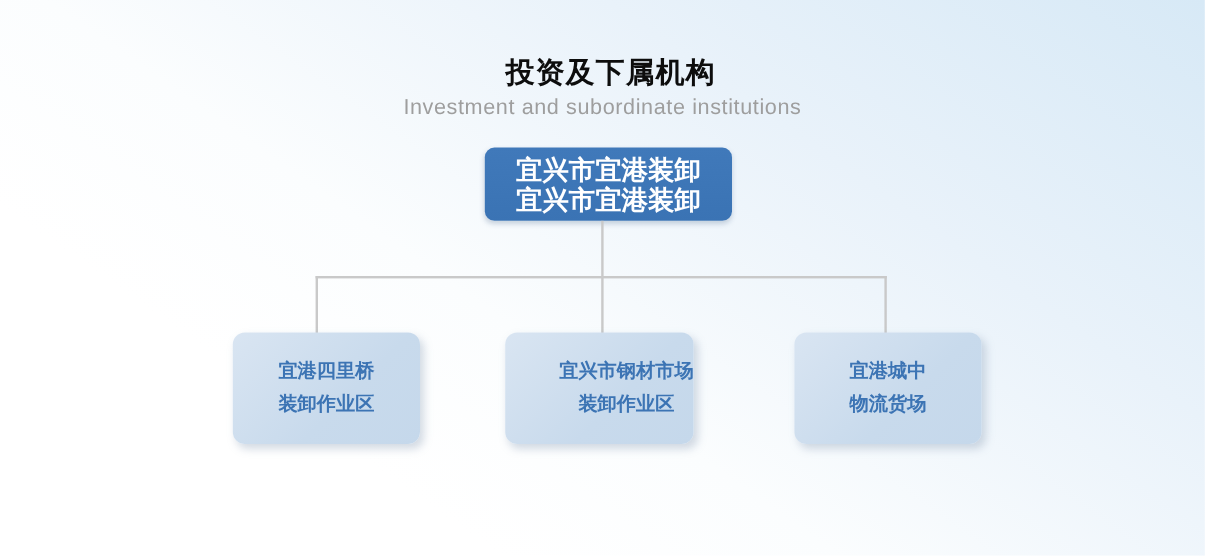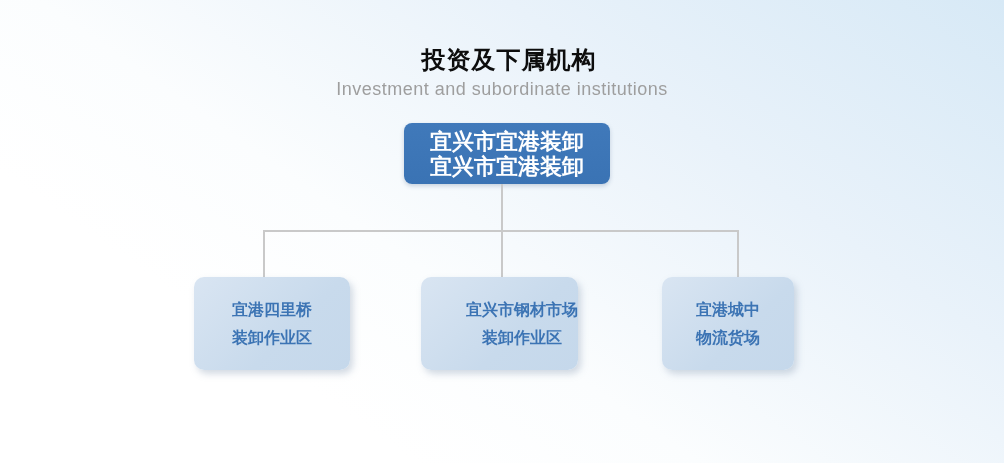--- a/index.html
+++ b/index.html
@@ -62,21 +62,21 @@
     height: 93px;
     border-radius: 10px;
     background: linear-gradient(135deg, #d9e5f2 0%, #c8daec 60%, #c5d8eb 100%);
     color: #3c74b4;
     font-size: 16px;
     line-height: 28px;
     box-shadow: 3px 4px 7px rgba(130, 150, 175, 0.35);
   }
   .node-child-1 { left: 182px; width: 156px; margin-left: 12px; }
   .node-child-2 { left: 421px; width: 157px; justify-content: flex-end; }
-  .node-child-3 { left: 662px; width: 132px; }
+  .node-child-3 { left: 662px; width: 156px; }
   .connector {
     position: absolute;
     background: #c9c9c9;
   }
   .connector-stem  { left: 501px; top: 184px; width: 2px;  height: 47px; }
   .connector-bus   { left: 263px; top: 230px; width: 476px; height: 2px; }
   .drop-left       { left: 263px; top: 230px; width: 2px;  height: 48px; }
   .drop-mid        { left: 501px; top: 230px; width: 2px;  height: 48px; }
   .drop-right      { left: 737px; top: 230px; width: 2px;  height: 48px; }
   .node-label { display: block; }

